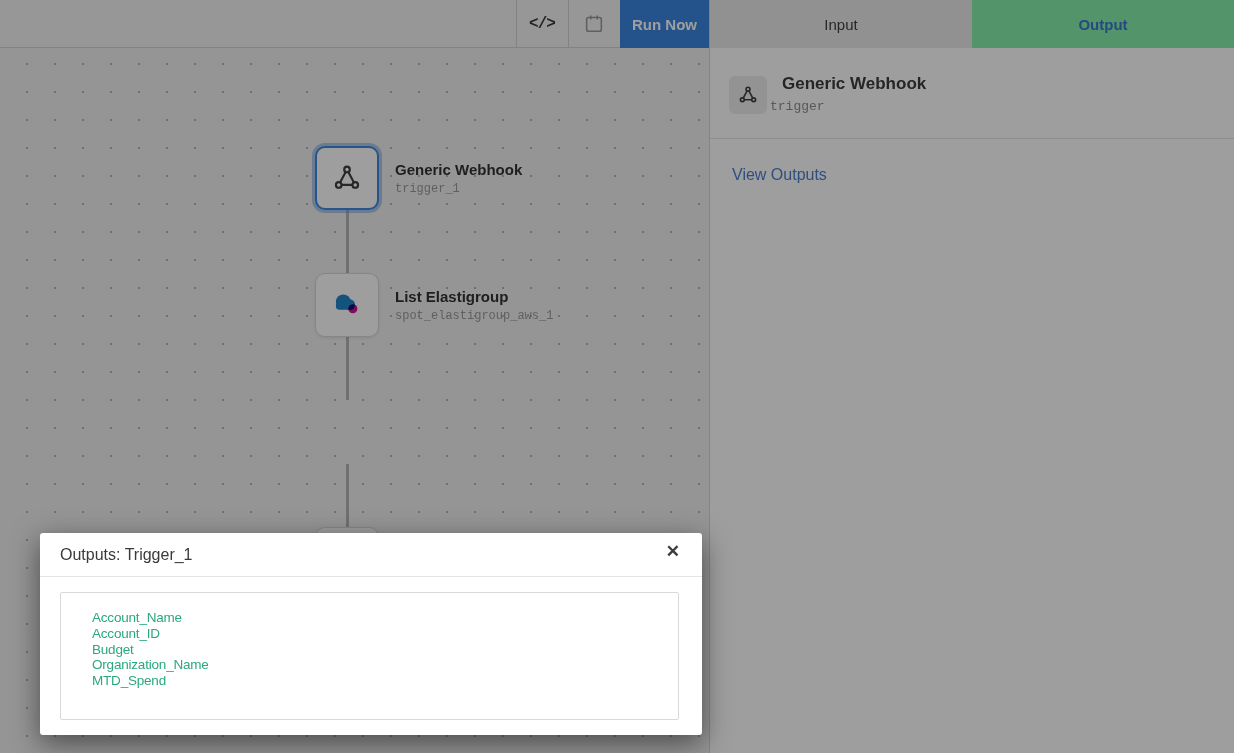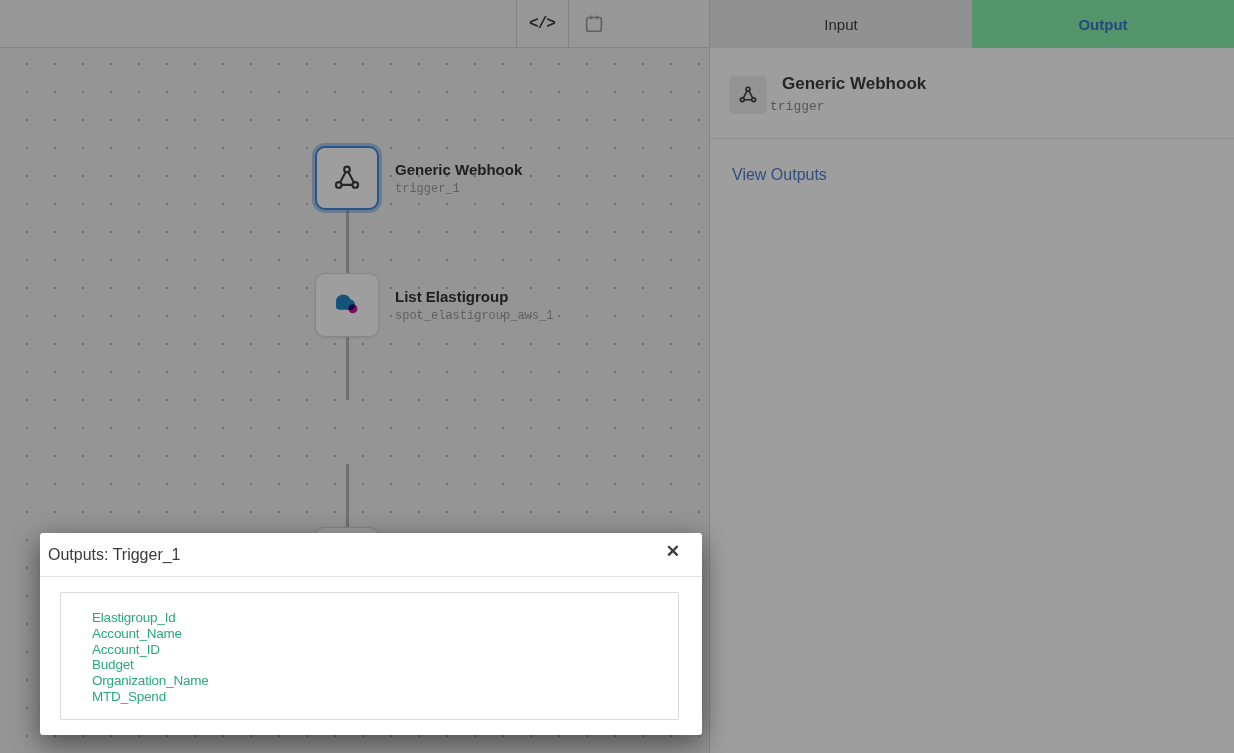--- a/index.html
+++ b/index.html
@@ -54,21 +54,21 @@
               font-family:"Liberation Mono", monospace; }
   .insp-divider { position:absolute; left:0; top:90px; width:525px; height:1px; background:#e6e6e6; }
   .insp-link { position:absolute; left:22px; top:118px; font-size:16px; color:#4b7fd0; cursor:pointer; }
 
   
   .overlay { position:absolute; inset:0; background:rgba(0,0,0,0.38); z-index:50; }
   .modal { position:absolute; left:40px; top:533px; width:662px; height:202px;
            background:#ffffff; border-radius:3px; z-index:60;
            box-shadow:0 8px 28px rgba(0,0,0,0.5); }
   .modal-header { position:relative; height:44px; border-bottom:1px solid #e4e4e4;
-                  display:flex; align-items:center; padding-left:8px; }
+                  display:flex; align-items:center; padding-left:20px; }
   .modal-title { font-size:16px; font-weight:500; color:#3a3a3a; }
   .modal-close { position:absolute; right:22px; top:10px; font-size:17px; color:#3c3c3c;
                  cursor:pointer; line-height:1; font-weight:700; }
   .modal-box { position:absolute; left:20px; top:59px; width:619px; height:128px;
                border:1px solid #d9d9d9; border-radius:2px; background:#ffffff;
                padding:17px 0 0 31px; overflow:hidden; }
   .out-line { font-size:13.5px; line-height:15.8px; color:#2aa97c; letter-spacing:-0.2px;
               white-space:nowrap; cursor:pointer; }
 </style>
 </head>
@@ -83,20 +83,21 @@
         <span>&lt;/&gt;</span>
       </div>
       <div class="tool-sep" style="left:568px"></div>
       <div class="tool-btn cal-btn">
         <svg width="22" height="22" viewBox="0 0 24 24" fill="none" stroke="#9a9a9a" stroke-width="1.7">
           <rect x="4" y="5" width="16" height="15" rx="2"></rect>
           <line x1="8.5" y1="2.8" x2="8.5" y2="7"></line>
           <line x1="15.5" y1="2.8" x2="15.5" y2="7"></line>
         </svg>
       </div>
+      <button class="run-btn">Run Now</button>
     </div>
     <div class="tabs">
       <div class="tab tab-input">Input</div>
       <div class="tab tab-output">Output</div>
     </div>
   </div>
 
   <div class="canvas">
     <div class="connector" style="top:162px;height:63px"></div>
     <div class="connector" style="top:289px;height:63px"></div>
@@ -156,21 +157,20 @@
   </div>
 
   <div class="overlay"></div>
 
   <div class="modal">
     <div class="modal-header">
       <div class="modal-title">Outputs: Trigger_1</div>
       <div class="modal-close">✕</div>
     </div>
     <div class="modal-box">
-      <div class="out-line">Elastigroup_Id</div>
       <div class="out-line">Account_Name</div>
       <div class="out-line">Account_ID</div>
       <div class="out-line">Budget</div>
       <div class="out-line">Organization_Name</div>
       <div class="out-line">MTD_Spend</div>
     </div>
   </div>
 
 </div>
 

